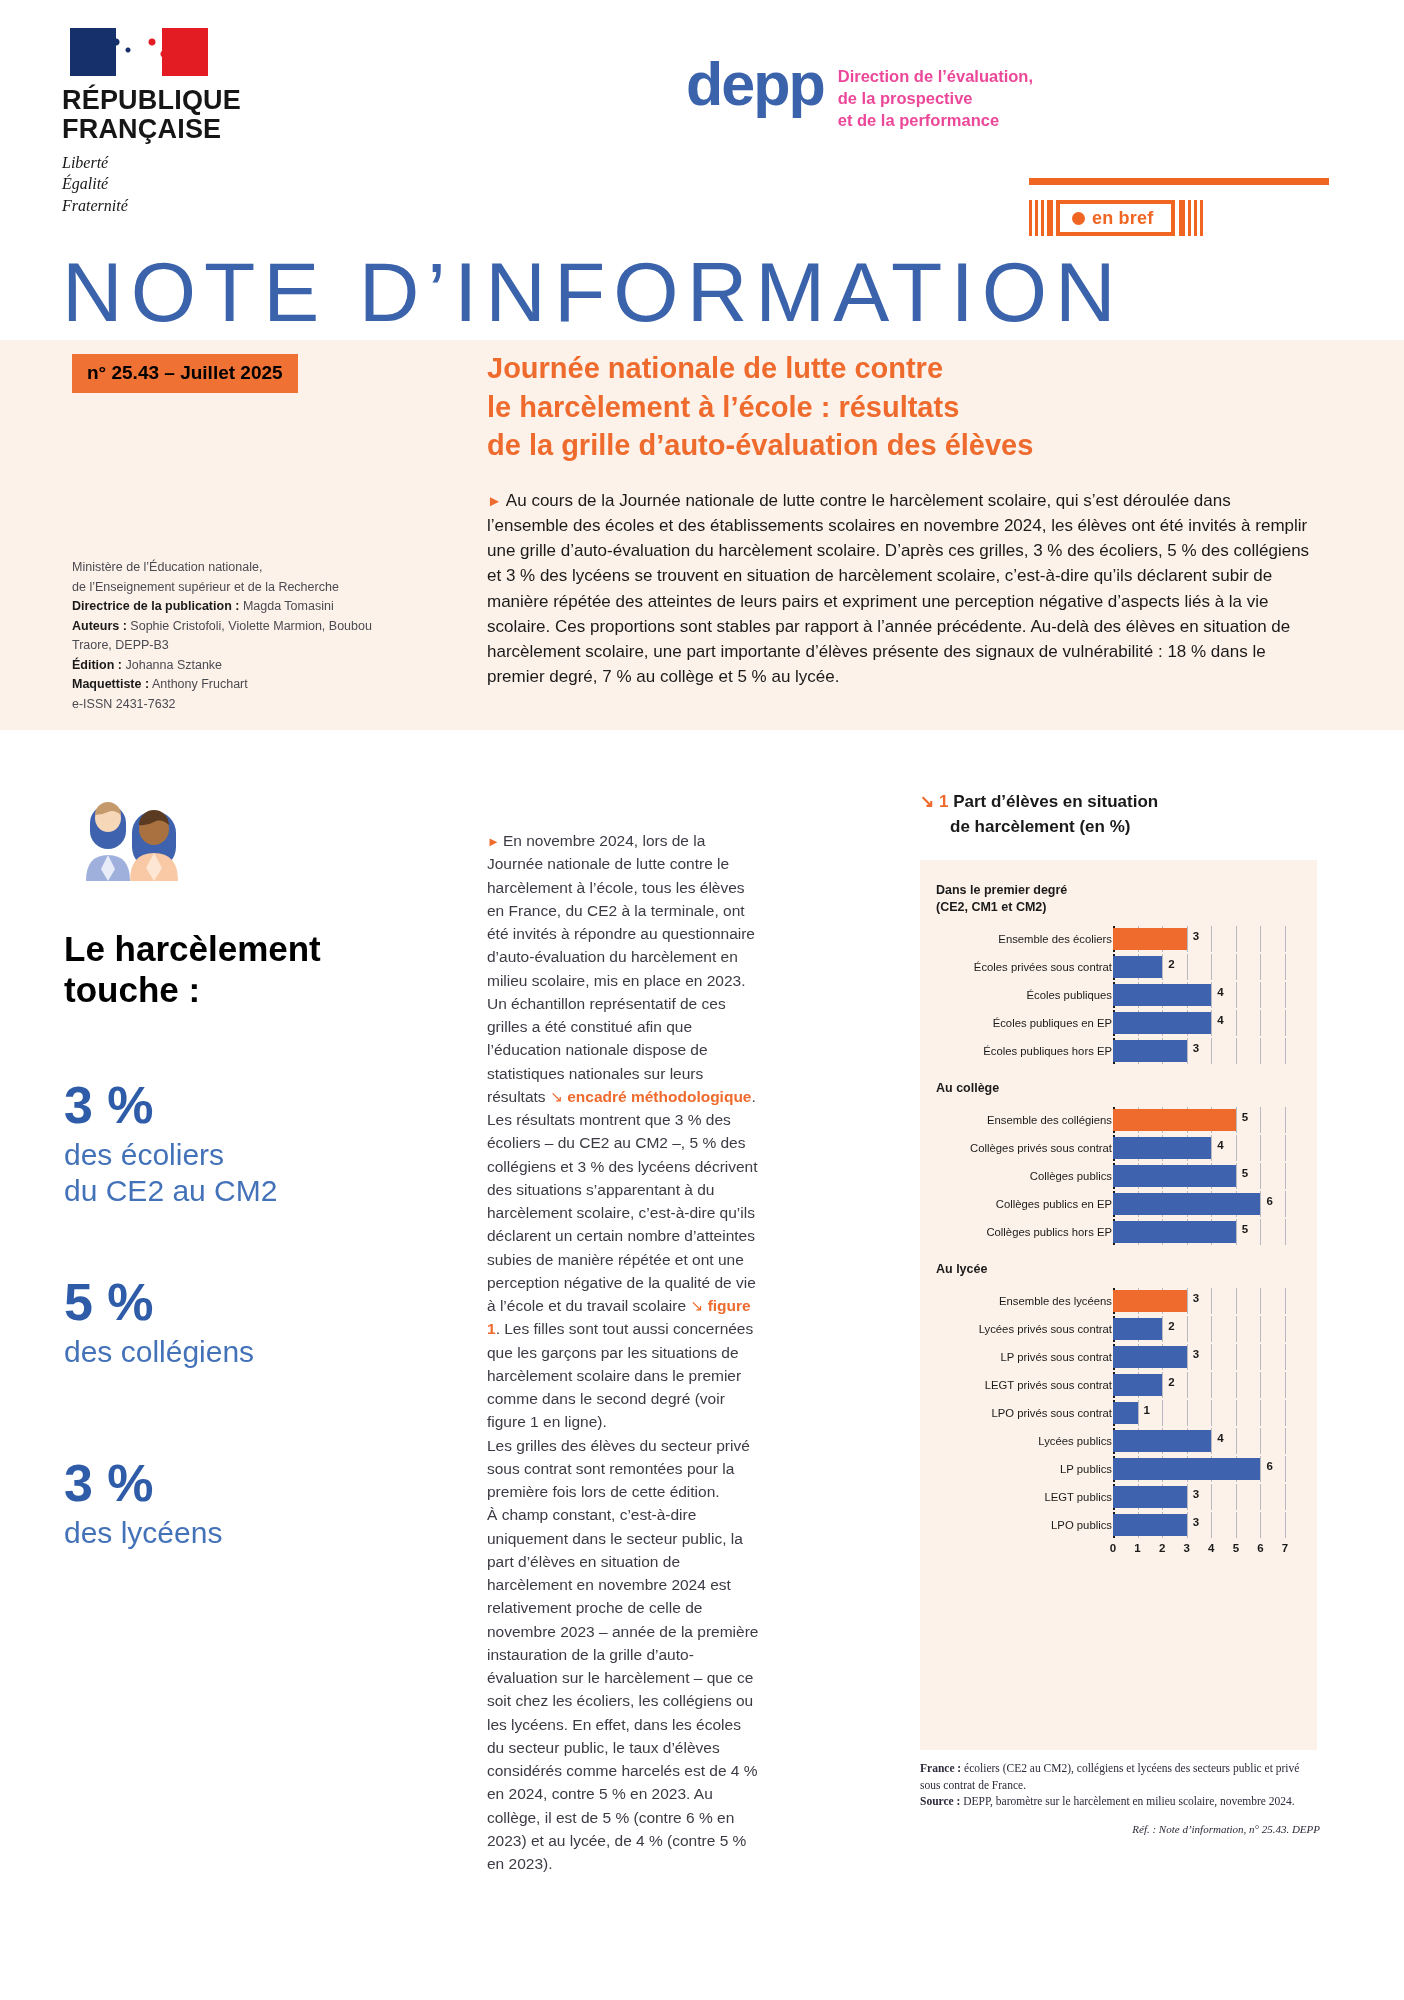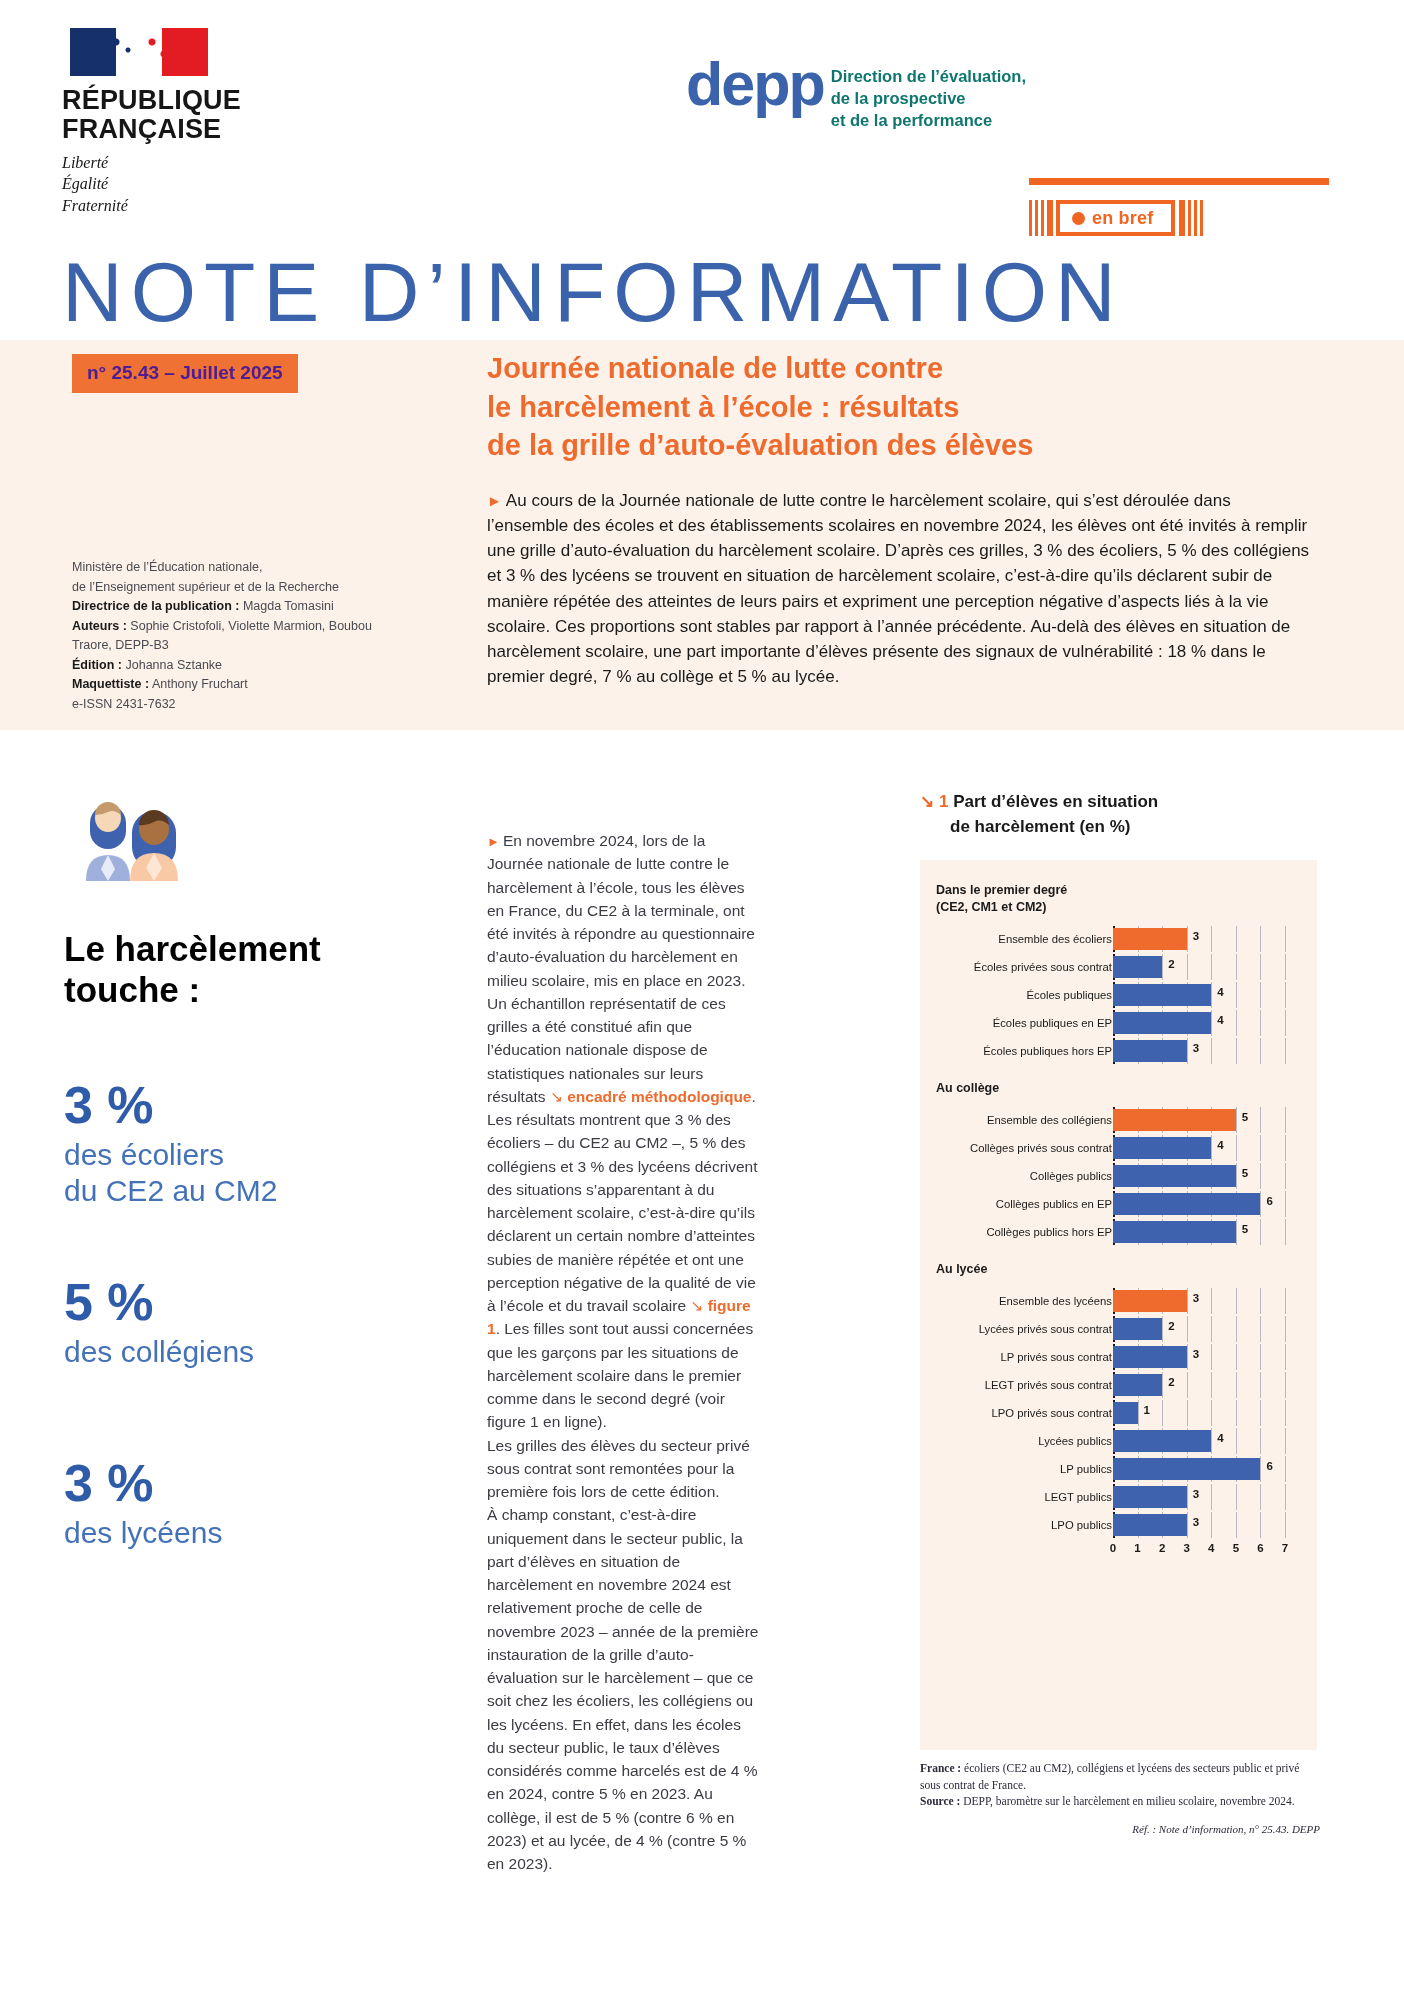--- a/index.html
+++ b/index.html
@@ -31,41 +31,41 @@
       radial-gradient(circle at 20px 20px, #e31b23 0 3px, transparent 4px);
   }
   .rf-name { margin-top:10px; font-weight:bold; font-size:27px; line-height:1.07;
              letter-spacing:0.2px; color:#161616; }
   .rf-motto { margin-top:8px; font-family:"Liberation Serif", serif; font-style:italic;
               font-size:16px; line-height:1.34; color:#161616; }
 
   .depp-block { position:absolute; left:686px; top:58px; display:flex; align-items:flex-start; }
   .depp-logo { font-size:61px; font-weight:bold; color:#3b63ab; letter-spacing:-2px;
                line-height:0.86; }
-  .depp-sub { margin-left:7px; margin-top:8px; font-size:16.5px; font-weight:bold;
-              color:#0f766e; line-height:1.33; }
+  .depp-sub { margin-left:14px; margin-top:8px; font-size:16.5px; font-weight:bold;
+              color:#ec4899; line-height:1.33; }
 
   
   .enbref-wrap { position:absolute; left:1029px; top:200px; display:flex; align-items:center; height:36px; }
   .bars-l, .bars-r { display:flex; height:36px; align-items:center; }
   .bar { background:#f06522; height:36px; margin-right:3px; }
   .b1{width:3px}.b2{width:3px}.b3{width:6px}
   .enbref-box { border:4px solid #f06522; height:36px; display:flex; align-items:center;
                 padding:0 18px 0 12px; }
   .enbref-dot { width:13px; height:13px; border-radius:50%; background:#f06522; margin-right:7px; }
   .enbref-text { color:#f06522; font-weight:bold; font-size:18px; letter-spacing:0.2px; }
 
   .orange-rule { position:absolute; left:1029px; top:178px; width:300px; height:7px; background:#f06522; }
 
   .noteinfo { position:absolute; left:62px; top:250px; font-size:84px; color:#3b63ab;
               letter-spacing:8px; line-height:1; white-space:nowrap; }
 
   
   .band { position:absolute; left:0; top:340px; width:1404px; height:390px; background:#fdf2e9; }
-  .issue-badge { position:absolute; left:72px; top:354px; background:#ef7134; color:#4c1d95;
+  .issue-badge { position:absolute; left:72px; top:354px; background:#ef7134; color:#000000;
                  font-weight:bold; font-size:19px; padding:8px 15px 9px; }
   .subtitle { position:absolute; left:487px; top:349px; width:830px;
               color:#ef6a2d; font-weight:bold; font-size:29px; line-height:1.33; }
 
   .abstract { position:absolute; left:487px; top:488px; width:828px;
               font-size:17px; line-height:1.48; color:#1a1a1a; }
   .abstract .tri { color:#ef6a2d; font-size:15px; margin-right:4px; }
 
   .credits { position:absolute; left:72px; top:558px; width:330px;
              font-size:12.5px; line-height:1.56; color:#4a4a52; }

